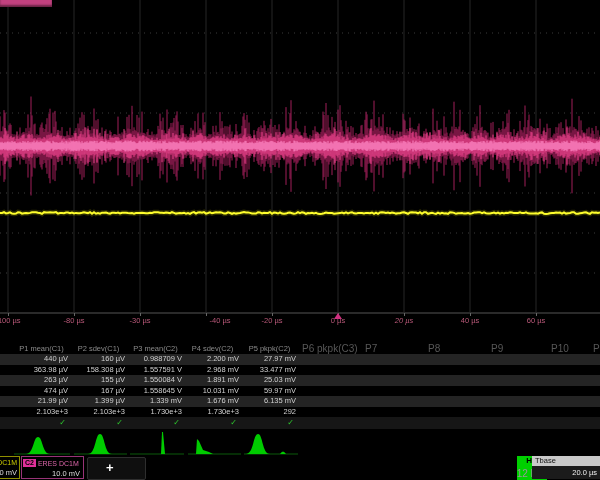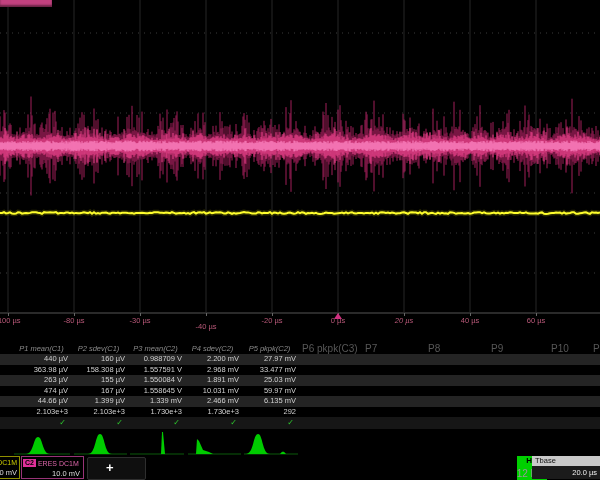--- a/index.html
+++ b/index.html
@@ -12,21 +12,21 @@
              box-shadow:inset 0 -2px 2px rgba(0,0,0,.45);}
   .t-label{position:absolute;top:316px;transform:translateX(-50%);font-size:7.5px;color:#b85878;white-space:nowrap;}
   .t-tick{position:absolute;top:313px;width:1px;height:3px;background:#666;}
   #trig{position:absolute;top:313px;width:0;height:0;transform:translateX(-50%);
         border-left:4px solid transparent;border-right:4px solid transparent;border-bottom:6px solid #d03080;}
   
   #mtable{position:absolute;left:0;top:343px;width:600px;height:86px;font-size:7.5px;}
   .rowband{position:absolute;left:0;width:600px;}
   .mcol{position:absolute;top:0;width:57px;height:86px;}
   .mcell{height:10.5px;line-height:10.5px;text-align:right;padding-right:2px;white-space:nowrap;}
-  .mhead{height:11px;line-height:11px;color:#8a8a8a;text-align:center;white-space:nowrap;cursor:default;font-style:italic;}
+  .mhead{height:11px;line-height:11px;color:#8a8a8a;text-align:center;white-space:nowrap;cursor:default;}
   .mval{color:#d0d0d0;}
   .mcheck{height:12px;line-height:12px;text-align:right;padding-right:4px;color:#2ecc2e;font-size:8px;}
   .xhead{position:absolute;top:0;height:11px;line-height:11px;color:#575757;font-size:10px;white-space:nowrap;}
   
   .descbox{position:absolute;top:456px;height:23px;box-sizing:border-box;font-size:7px;}
   #c1-box{left:-36px;width:56px;border:1px solid #8f8f00;}
   #c1-box .l1{color:#cccc00;text-align:right;padding:1px 2px 0 0;height:9px;line-height:9px;}
   #c1-box .l2{color:#ddd;text-align:right;padding-right:2px;font-size:7.5px;height:11px;line-height:11px;}
   #c2-box{left:21px;width:63px;border:1px solid #993377;}
   #c2-box .l1{display:flex;align-items:center;gap:2px;height:10px;padding:1px 0 0 1px;}
@@ -76,21 +76,21 @@
   <div id="top-label"></div>
 
   <div id="axis-layer">
       <div class="t-tick" style="left: 8px;"></div>
       <div class="t-label" style="left: 8px;">-100 µs</div>
       <div class="t-tick" style="left: 74px;"></div>
       <div class="t-label" style="left: 74px;">-80 µs</div>
       <div class="t-tick" style="left: 140px;"></div>
       <div class="t-label" style="left: 140px;">-30 µs</div>
       <div class="t-tick" style="left: 206px;"></div>
-      <div class="t-label" style="left: 206px; margin-top: 6px;">-40 µs</div>
+      <div class="t-label" style="left: 220px;">-40 µs</div>
       <div class="t-tick" style="left: 272px;"></div>
       <div class="t-label" style="left: 272px;">-20 µs</div>
       <div class="t-tick" style="left: 338px;"></div>
       <div class="t-label" style="left: 338px;">0 µs</div>
       <div class="t-tick" style="left: 404px;"></div>
       <div class="t-label" style="left: 404px; font-style: italic;">20 µs</div>
       <div class="t-tick" style="left: 470px;"></div>
       <div class="t-label" style="left: 470px;">40 µs</div>
       <div class="t-tick" style="left: 536px;"></div>
       <div class="t-label" style="left: 536px;">60 µs</div>
@@ -101,21 +101,21 @@
       <div class="rowband" style="top: 11px; height: 10.5px; background: rgb(36, 36, 36);"></div>
       <div class="rowband" style="top: 32px; height: 10.5px; background: rgb(36, 36, 36);"></div>
       <div class="rowband" style="top: 53px; height: 10.5px; background: rgb(36, 36, 36);"></div>
       <div class="rowband" style="top: 74px; height: 12px; background: rgb(22, 22, 22);"></div>
       <div class="mcol" style="left: 13px;">
         <div class="mhead">P1 mean(C1)</div>
         <div class="mcell mval">440 µV</div>
         <div class="mcell mval">363.98 µV</div>
         <div class="mcell mval">263 µV</div>
         <div class="mcell mval">474 µV</div>
-        <div class="mcell mval">44.66 µV</div>
+        <div class="mcell mval">21.99 µV</div>
         <div class="mcell mval">2.103e+3</div>
         <div class="mcheck">✓</div>
       </div>
       <div class="mcol" style="left: 70px;">
         <div class="mhead">P2 sdev(C1)</div>
         <div class="mcell mval">160 µV</div>
         <div class="mcell mval">158.308 µV</div>
         <div class="mcell mval">155 µV</div>
         <div class="mcell mval">167 µV</div>
         <div class="mcell mval">1.399 µV</div>
@@ -131,21 +131,21 @@
         <div class="mcell mval">1.339 mV</div>
         <div class="mcell mval">1.730e+3</div>
         <div class="mcheck">✓</div>
       </div>
       <div class="mcol" style="left: 184px;">
         <div class="mhead">P4 sdev(C2)</div>
         <div class="mcell mval">2.200 mV</div>
         <div class="mcell mval">2.968 mV</div>
         <div class="mcell mval">1.891 mV</div>
         <div class="mcell mval">10.031 mV</div>
-        <div class="mcell mval">2.466 mV</div>
+        <div class="mcell mval">1.676 mV</div>
         <div class="mcell mval">1.730e+3</div>
         <div class="mcheck">✓</div>
       </div>
       <div class="mcol" style="left: 241px;">
         <div class="mhead">P5 pkpk(C2)</div>
         <div class="mcell mval">27.97 mV</div>
         <div class="mcell mval">33.477 mV</div>
         <div class="mcell mval">25.03 mV</div>
         <div class="mcell mval">59.97 mV</div>
         <div class="mcell mval">6.135 mV</div>

